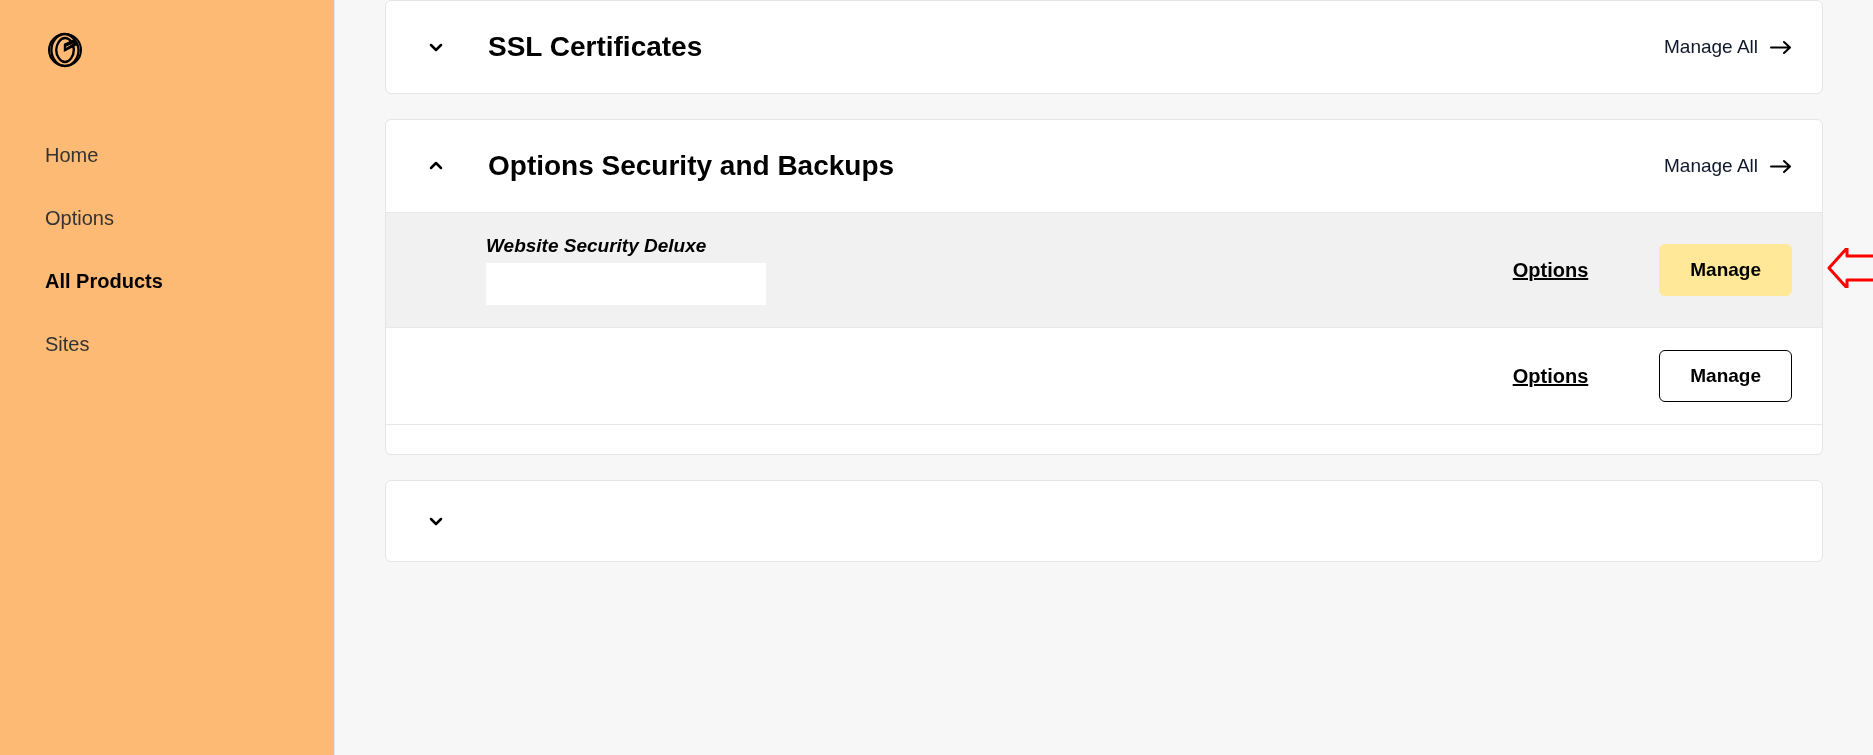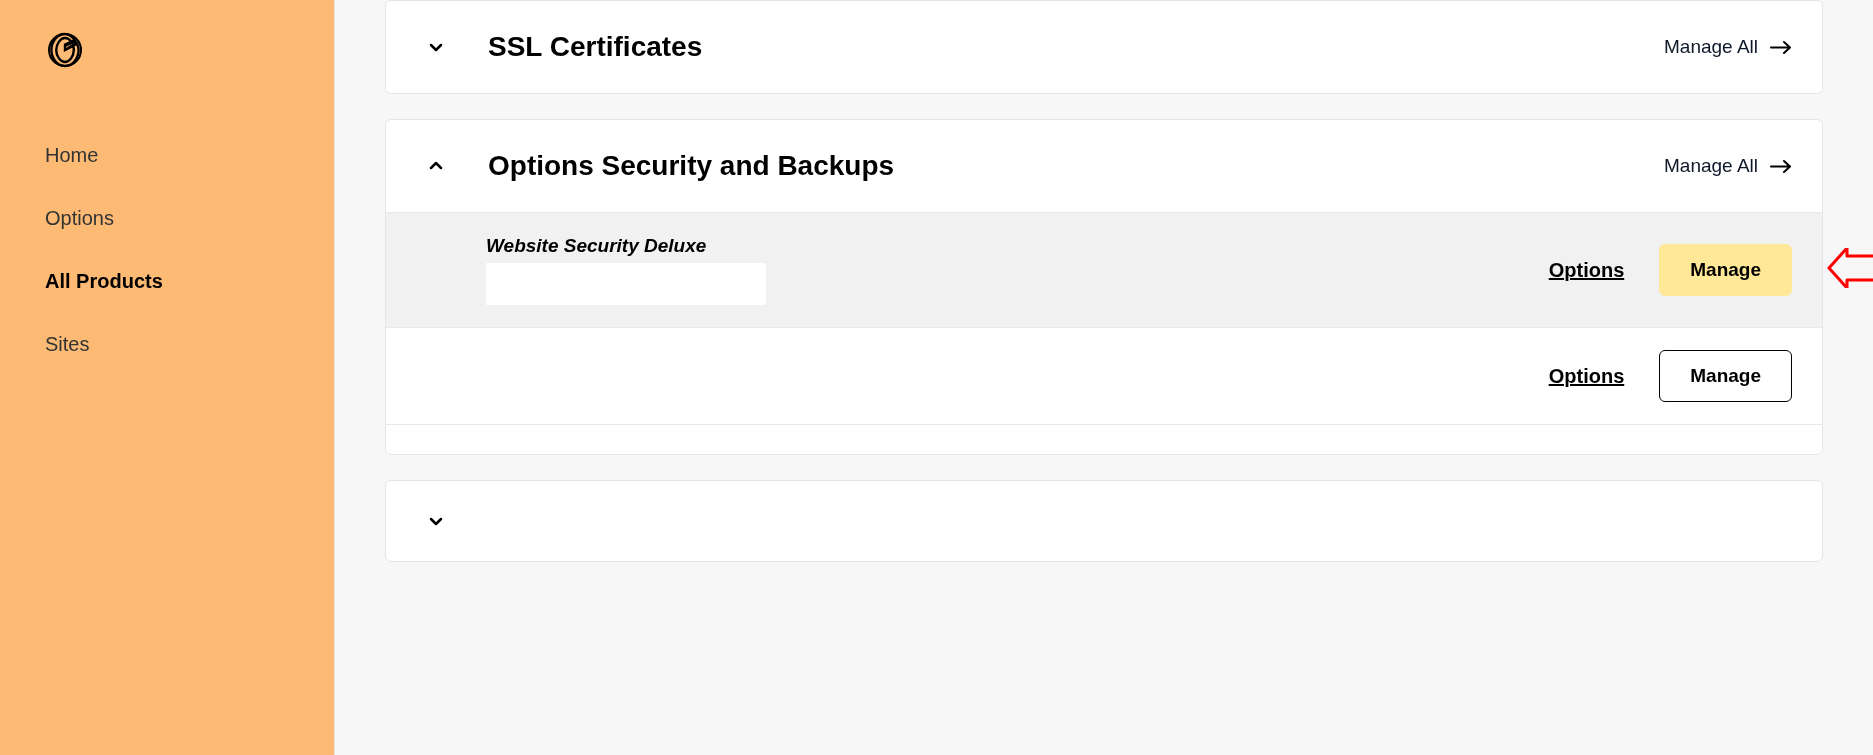--- a/index.html
+++ b/index.html
@@ -155,20 +155,21 @@
     }
     
     .manage-btn {
       padding: 14px 30px;
       font-size: 19px;
       font-weight: 700;
       border: 1px solid #000;
       border-radius: 6px;
       background: #fff;
       cursor: pointer;
+      margin-left: 36px;
     }
     
     .manage-btn.primary {
       background: #ffe999;
       border-color: #ffe999;
     }
     
     .annotation-arrow {
       position: absolute;
       right: -60px;

